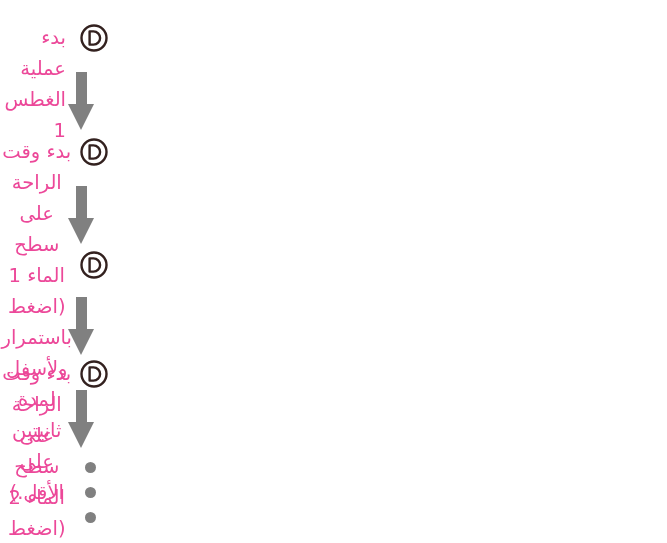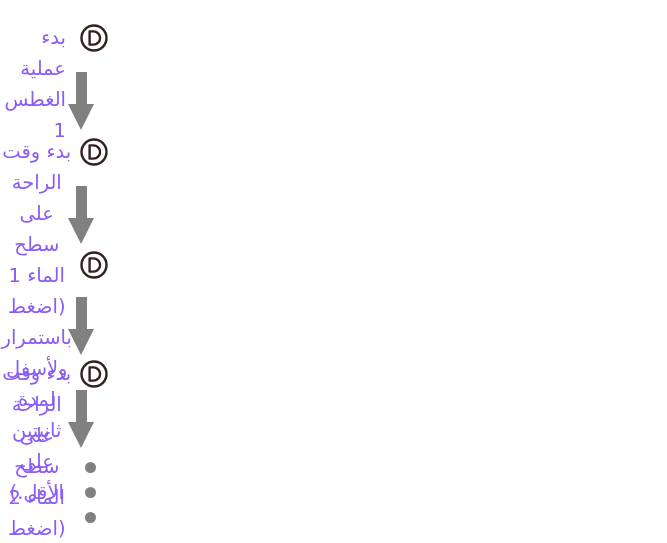--- a/index.html
+++ b/index.html
@@ -38,21 +38,21 @@
     align-items: flex-start;
     justify-content: center;
     padding-top: 1px;
   }
 
   .circled-d {
     display: block;
   }
 
   .step-text {
-    color: #8b5cf6;
+    color: #ec4899;
     font-size: 19.5px;
     line-height: 31px;
     direction: rtl;
     text-align: right;
     white-space: pre-line;
     font-family: "DejaVu Sans", "Liberation Sans", sans-serif;
     padding-right: 6px;
   }
 
   .step-text.wrapped {

